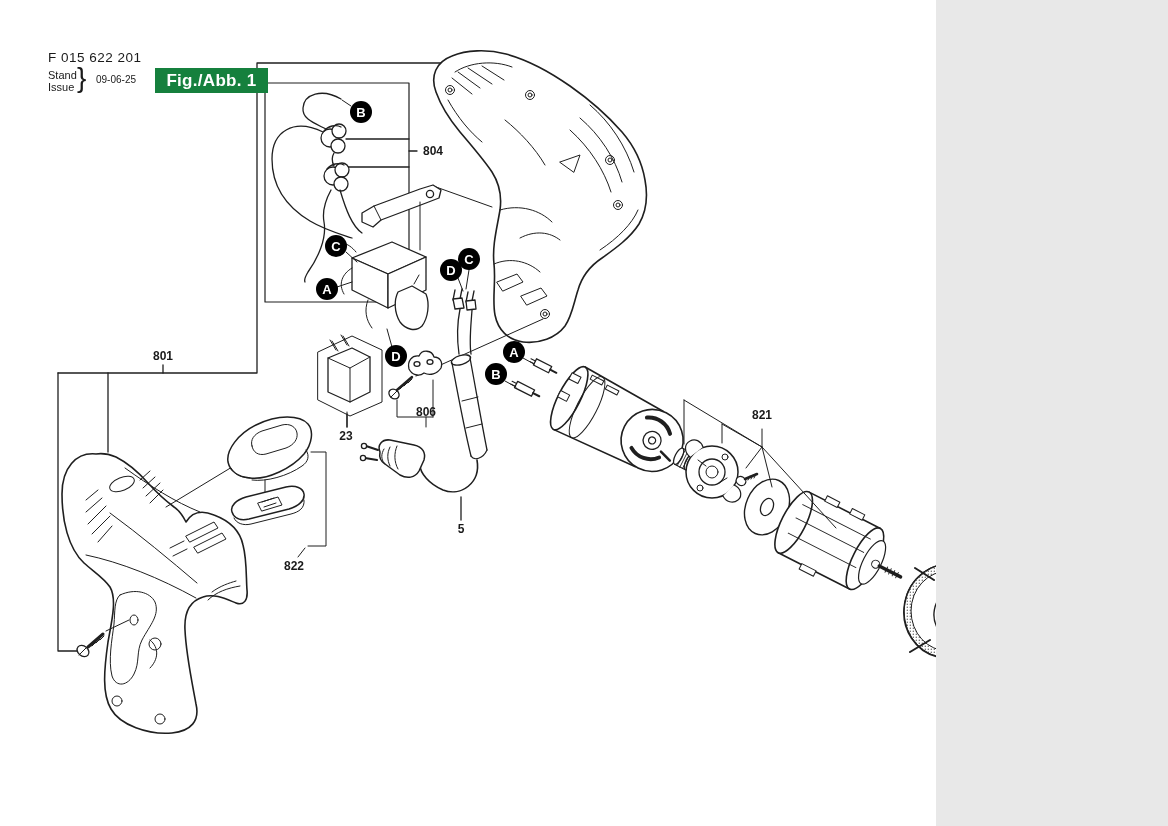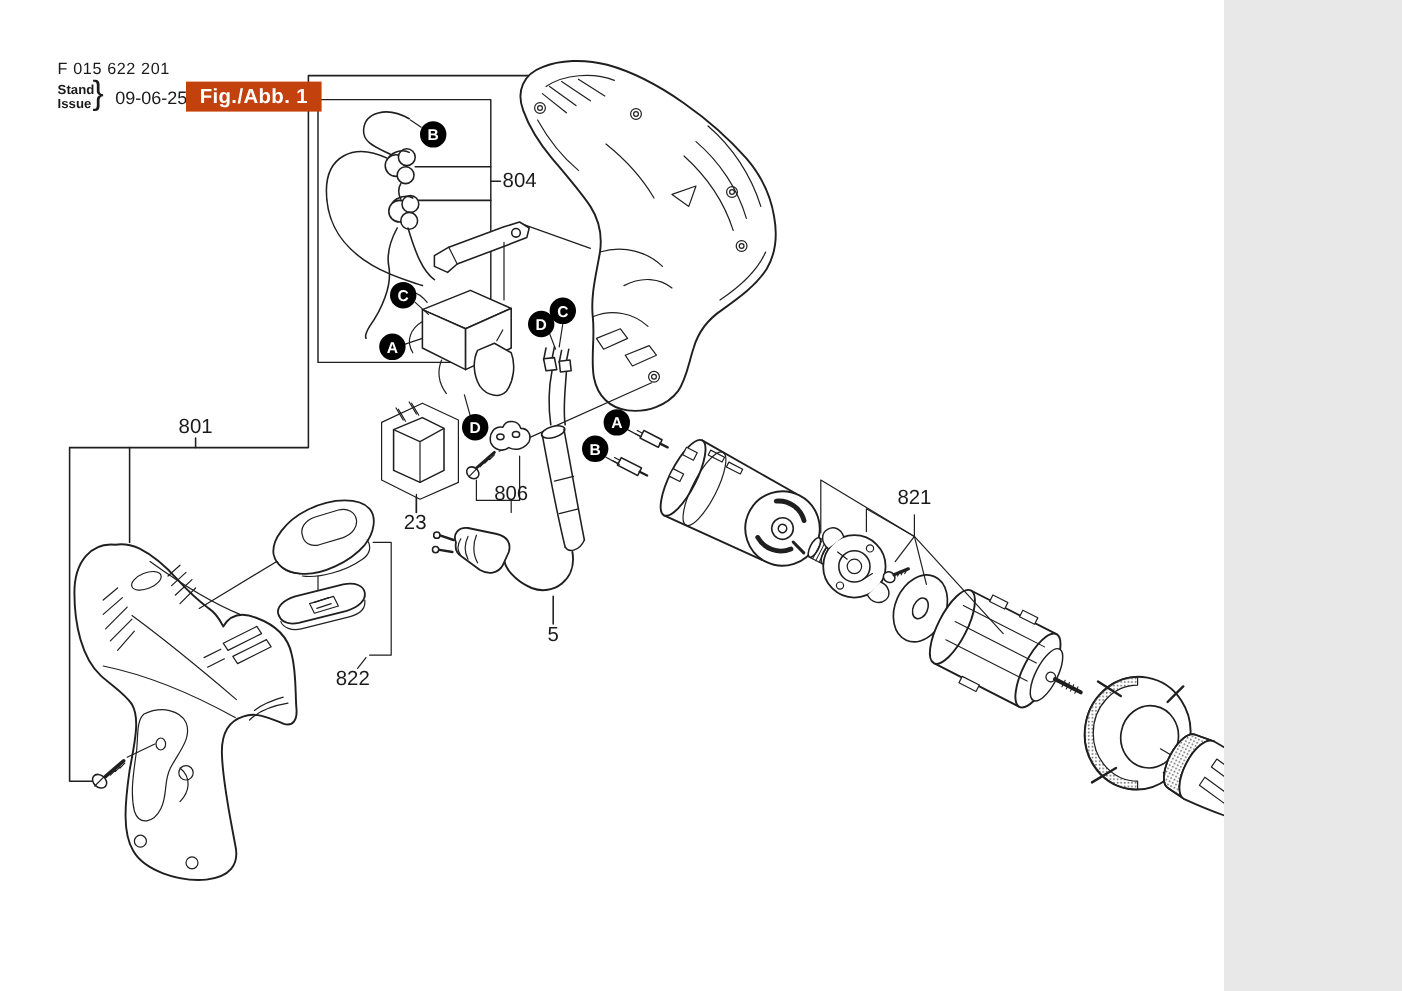--- a/index.html
+++ b/index.html
@@ -1,32 +1,32 @@
 <!DOCTYPE html>
 <html><head>
 <meta charset="utf-8">
 <style>
   html,body{margin:0;padding:0;background:#e8e8e8;}
   .canvas{
-    position:relative;width:1020px;height:826px;background:#ffffff;
+    position:relative;width:936px;height:826px;background:#ffffff;
     font-family:"Liberation Sans", sans-serif;color:#1a1a1a;overflow:hidden;
   }
   svg{position:absolute;left:0;top:0;}
   .hdr-num{position:absolute;left:48px;top:50px;font-size:13.5px;letter-spacing:.5px;}
-  .hdr-stand{position:absolute;left:48px;top:69px;font-size:11px;line-height:12px;font-weight:bold;}
+  .hdr-stand{position:absolute;left:48px;top:69px;font-size:11px;line-height:12px;}
   .hdr-brace{position:absolute;left:77px;top:62px;font-size:28px;font-weight:300;}
-  .hdr-date{position:absolute;left:96px;top:74px;font-size:15px;}
+  .hdr-date{position:absolute;left:96px;top:74px;font-size:10px;}
   .fig-tag{
     position:absolute;left:155px;top:68px;width:113px;height:25px;
-    background:#c2410c;color:#fff;font-size:17px;font-weight:bold;
+    background:#15803d;color:#fff;font-size:17px;font-weight:bold;
     display:flex;align-items:center;justify-content:center;letter-spacing:.3px;
   }
   .plabel{
     position:absolute;transform:translate(-50%,-50%);
-    font-size:17px;font-weight:normal;white-space:nowrap;
+    font-size:12px;font-weight:bold;white-space:nowrap;
   }
   .callout{
     position:absolute;width:22px;height:22px;border-radius:50%;
     background:#000;color:#fff;font-size:13px;font-weight:bold;
     display:flex;align-items:center;justify-content:center;
     transform:translate(-50%,-50%);
   }
   .footer{
     position:absolute;left:981px;top:722px;font-size:12px;line-height:15.5px;color:#222;
   }

